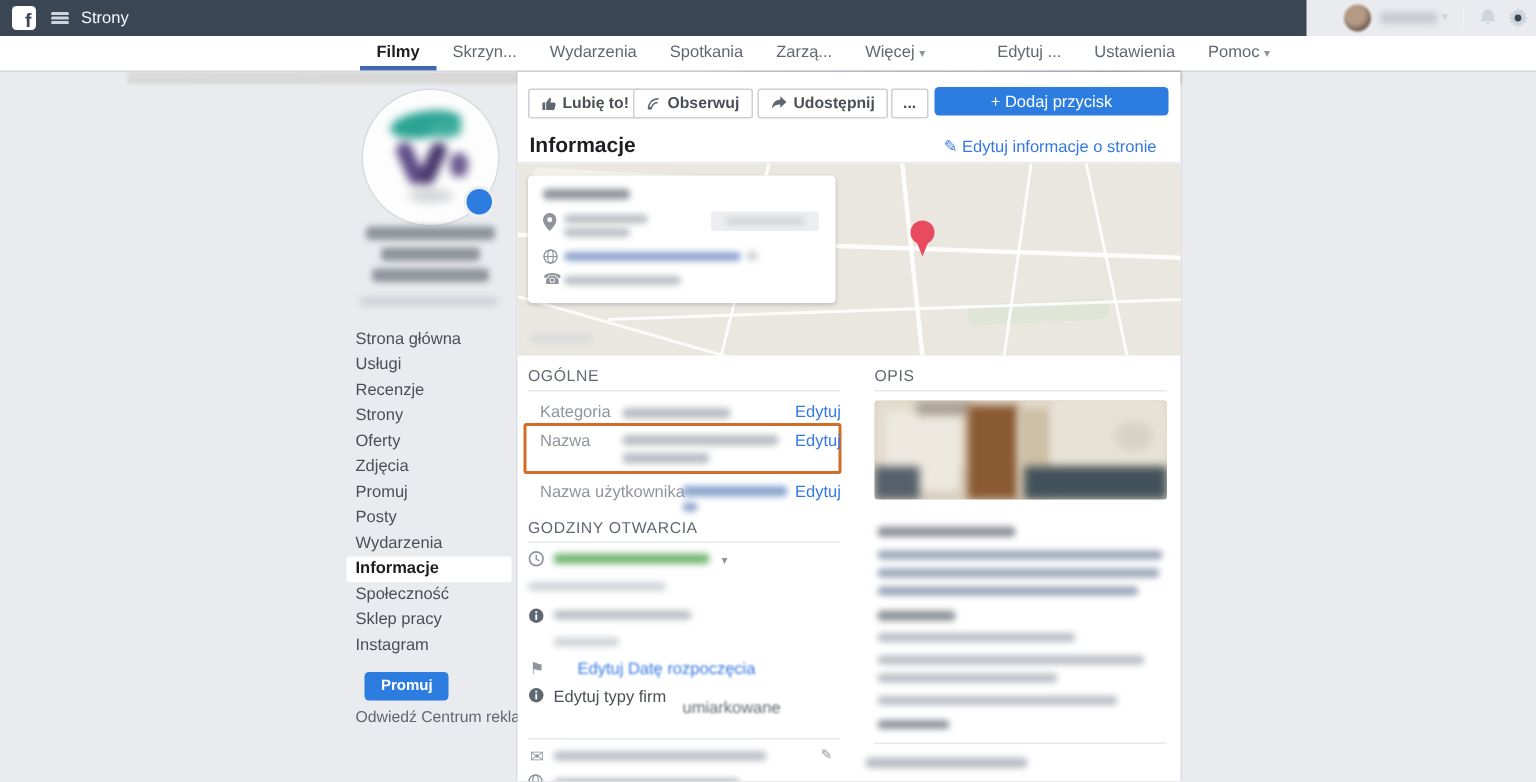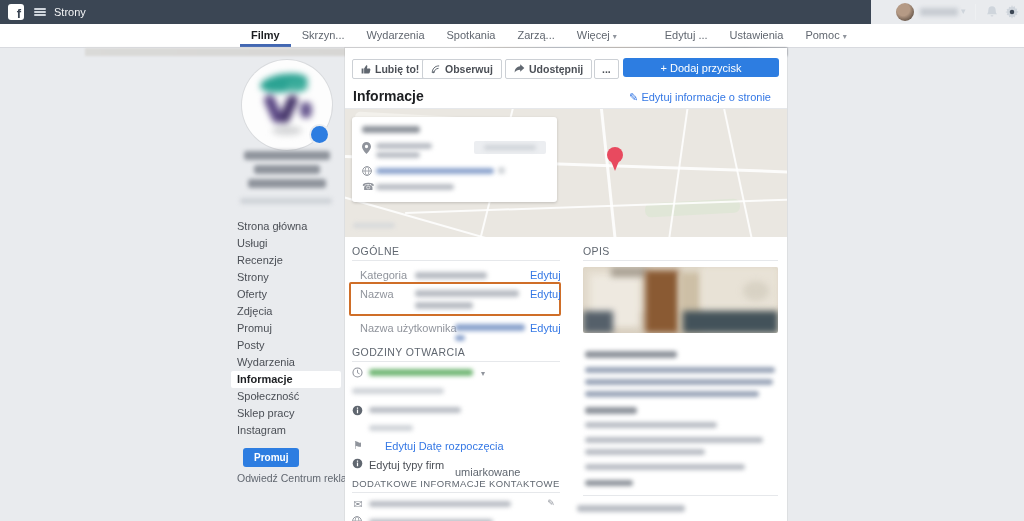--- a/index.html
+++ b/index.html
@@ -297,21 +297,20 @@
 
     <span class="row-ic dark" style="left:7px;top:410px;">
       <svg width="11" height="11" viewBox="0 0 16 16">
           <circle cx="8" cy="8" r="7" fill="#606770"></circle>
           <rect x="7.1" y="6.6" width="1.8" height="5.4" fill="#fff"></rect>
           <rect x="7.1" y="3.6" width="1.8" height="1.9" fill="#fff"></rect>
         </svg>
     </span>
     <span class="plain-txt" style="left:24px;top:411px;">Edytuj typy firm</span>
 
-    <div class="sec-h" style="left:7px;top:430px;font-size:9.5px;">DODATKOWE INFORMACJE KONTAKTOWE</div>
     <div class="sec-hr" style="left:7px;top:444px;width:208px;"></div>
 
     <span class="row-ic" style="left:7px;top:450px;">✉</span>
     <span class="rb" style="left:24px;top:453px;width:142px;height:6px;"></span>
     <span class="row-ic" style="left:200px;top:450px;font-size:9px;">✎</span>
 
     <span class="row-ic" style="left:7px;top:468px;">
       <svg width="10" height="10" viewBox="0 0 16 16">
           <circle cx="8" cy="8" r="7" fill="none" stroke="#90949c" stroke-width="1.5"></circle>
           <ellipse cx="8" cy="8" rx="3" ry="7" fill="none" stroke="#90949c" stroke-width="1.2"></ellipse>

